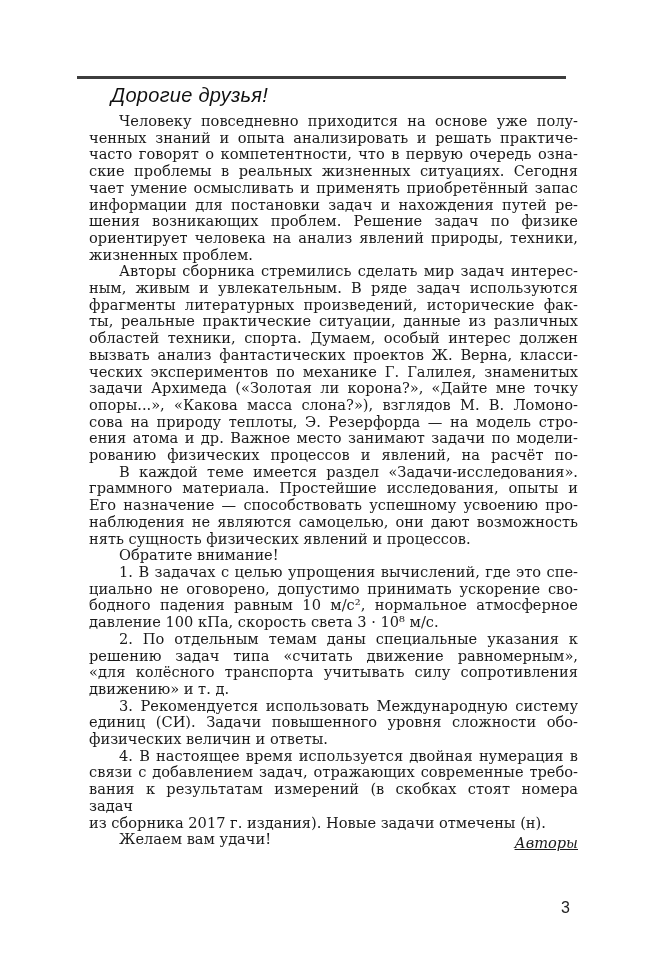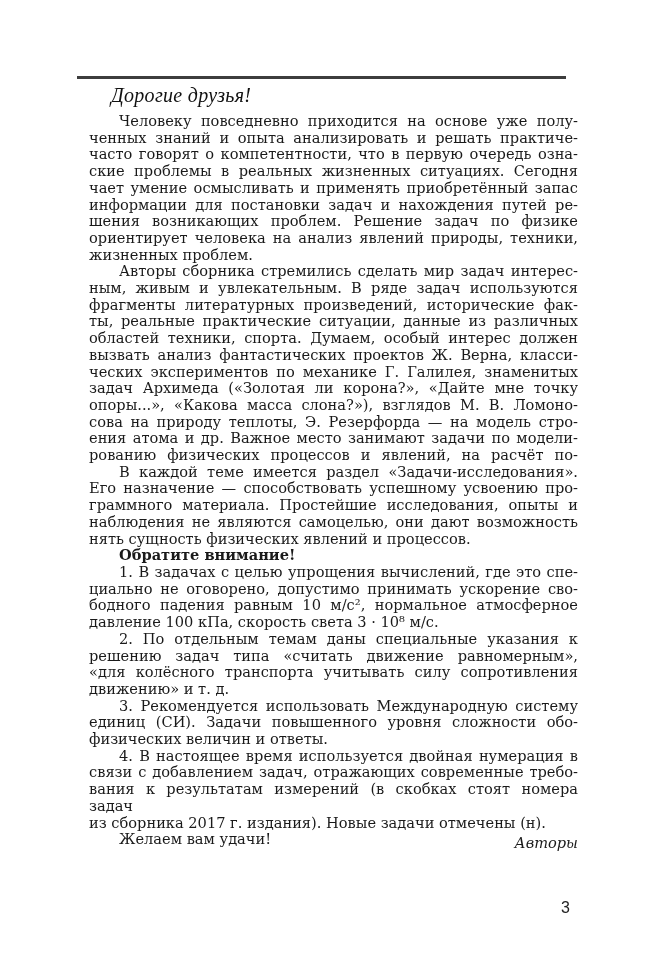--- a/index.html
+++ b/index.html
@@ -22,21 +22,21 @@
     top: 76px;
     width: 489px;
     height: 3px;
     background: #3d3d3d;
   }
   .heading {
     position: absolute;
     left: 111px;
     top: 84px;
     margin: 0;
-    font-family: Liberation Serif, serif;
+    font-family: Liberation Sans, sans-serif;
     font-style: italic;
     font-weight: normal;
     font-size: 20px;
     letter-spacing: 0.3px;
     color: #111111;
   }
   .body-text {
     position: absolute;
     left: 89px;
     top: 113px;
@@ -49,33 +49,34 @@
     text-align: justify;
     text-align-last: justify;
   }
   .line.last {
     text-align-last: left;
   }
   .line.indent {
     text-indent: 30px;
   }
   .line.bold {
-    font-weight: bold;
+    font-weight: normal;
   }
   .sig-row {
     display: flex;
     justify-content: space-between;
     align-items: flex-end;
   }
   .sig-left {
     padding-left: 30px;
   }
   .sig-right {
     font-style: italic;
     transform: translateY(4px);
+    text-decoration: underline;
   }
   .page-number {
     position: absolute;
     top: 899px;
     right: 80px;
     font-family: "Liberation Sans", "DejaVu Sans", sans-serif;
     font-size: 16px;
     color: #222222;
   }
 </style>
@@ -98,30 +99,30 @@
         <div class="line last">жизненных проблем.</div>
       </div>
       <div class="paragraph">
         <div class="line indent">Авторы сборника стремились сделать мир задач интерес-</div>
         <div class="line">ным, живым и увлекательным. В ряде задач используются</div>
         <div class="line">фрагменты литературных произведений, исторические фак-</div>
         <div class="line">ты, реальные практические ситуации, данные из различных</div>
         <div class="line">областей техники, спорта. Думаем, особый интерес должен</div>
         <div class="line">вызвать анализ фантастических проектов Ж. Верна, класси-</div>
         <div class="line">ческих экспериментов по механике Г. Галилея, знаменитых</div>
-        <div class="line">задач Архимеда («Золотая ли корона?», «Дайте мне точку</div>
+        <div class="line">задачи Архимеда («Золотая ли корона?», «Дайте мне точку</div>
         <div class="line">опоры...», «Какова масса слона?»), взглядов М. В. Ломоно-</div>
         <div class="line">сова на природу теплоты, Э. Резерфорда — на модель стро-</div>
         <div class="line">ения атома и др. Важное место занимают задачи по модели-</div>
         <div class="line">рованию физических процессов и явлений, на расчёт по-</div>
       </div>
       <div class="paragraph">
         <div class="line indent">В каждой теме имеется раздел «Задачи-исследования».</div>
+        <div class="line">граммного материала. Простейшие исследования, опыты и</div>
         <div class="line">Его назначение — способствовать успешному усвоению про-</div>
-        <div class="line">граммного материала. Простейшие исследования, опыты и</div>
         <div class="line">наблюдения не являются самоцелью, они дают возможность</div>
         <div class="line last">нять сущность физических явлений и процессов.</div>
       </div>
       <div class="line bold indent last">Обратите внимание!</div>
       <div class="paragraph">
         <div class="line indent">1. В задачах с целью упрощения вычислений, где это спе-</div>
         <div class="line">циально не оговорено, допустимо принимать ускорение сво-</div>
         <div class="line">бодного падения равным 10 м/с², нормальное атмосферное</div>
         <div class="line last">давление 100 кПа, скорость света 3 · 10⁸ м/с.</div>
       </div>

